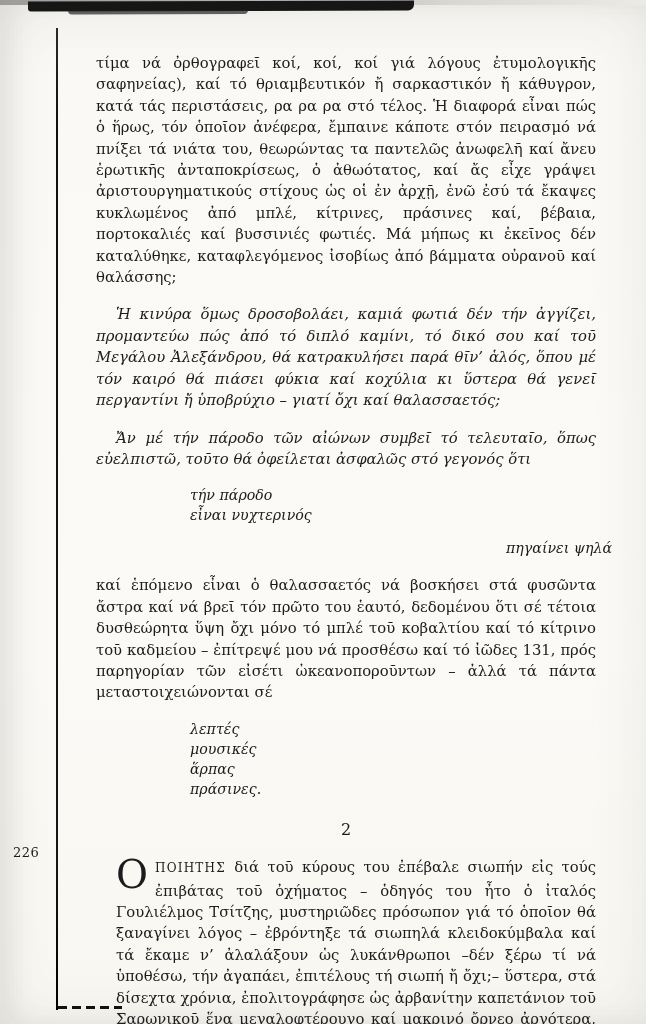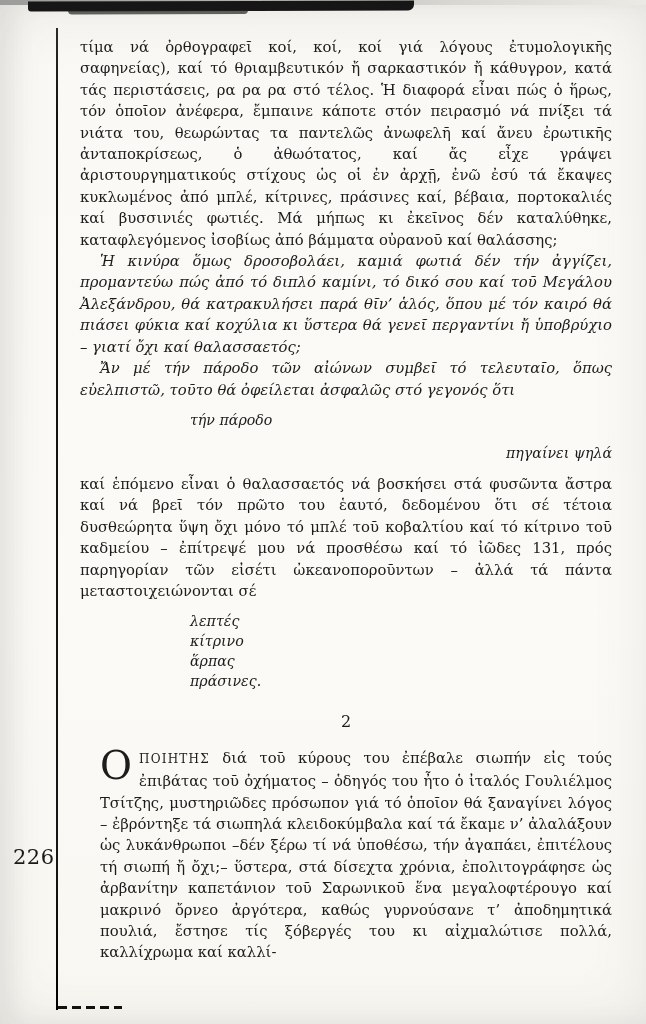--- a/index.html
+++ b/index.html
@@ -50,35 +50,35 @@
   }
   .gutter-dashes {
     position: absolute;
     left: 58px; top: 1006px;
     width: 64px; height: 3px;
     background: repeating-linear-gradient(90deg, #111 0 9px, transparent 9px 14px);
   }
   .folio {
     position: absolute;
     left: 13px; top: 845px;
-    font-size: 21px;
+    font-size: 13px;
     letter-spacing: .5px;
     color: #1a1a1a;
   }
   
   .text-block {
     position: absolute;
     left: 80px; top: 36px;
     width: 532px;
     font-size: 14.8px;
     line-height: 21.4px;
     text-align: justify;
     text-justify: inter-word;
   }
-  .para { margin: 0; }
+  .para { margin: 16px; }
   .para.indent { text-indent: 20px; font-style: italic; }
   .poem {
     margin: 10px 0 10px 110px;
     font-style: italic;
     font-size: 14.2px;
     line-height: 20px;
     text-align: left;
   }
   .poem-line.stanza-gap { margin-top: 13px; text-align: right; }
   .section-number {
@@ -114,28 +114,29 @@
   <div class="text-block">
 
     <p class="para">τίμα νά ὀρθογραφεῖ κοί, κοί, κοί γιά λόγους ἐτυμολογικῆς σαφηνείας), καί τό θριαμβευτικόν ἤ σαρκαστικόν ἤ κάθυγρον, κατά τάς περιστάσεις, ρα ρα ρα στό τέλος. Ἡ διαφορά εἶναι πώς ὁ ἥρως, τόν ὁποῖον ἀνέφερα, ἔμπαινε κάποτε στόν πειρασμό νά πνίξει τά νιάτα του, θεωρώντας τα παντελῶς ἀνωφελῆ καί ἄνευ ἐρωτικῆς ἀνταποκρίσεως, ὁ ἀθωότατος, καί ἄς εἶχε γράψει ἀριστουργηματικούς στίχους ὡς οἱ ἐν ἀρχῇ, ἐνῶ ἐσύ τά ἔκαψες κυκλωμένος ἀπό μπλέ, κίτρινες, πράσινες καί, βέβαια, πορτοκαλιές καί βυσσινιές φωτιές. Μά μήπως κι ἐκεῖνος δέν καταλύθηκε, καταφλεγόμενος ἰσοβίως ἀπό βάμματα οὐρανοῦ καί θαλάσσης;</p>
 
     <p class="para indent">Ἡ κινύρα ὅμως δροσοβολάει, καμιά φωτιά δέν τήν ἀγγίζει, προμαντεύω πώς ἀπό τό διπλό καμίνι, τό δικό σου καί τοῦ Μεγάλου Ἀλεξάνδρου, θά κατρακυλήσει παρά θῖν’ ἁλός, ὅπου μέ τόν καιρό θά πιάσει φύκια καί κοχύλια κι ὕστερα θά γενεῖ περγαντίνι ἤ ὑποβρύχιο – γιατί ὄχι καί θαλασσαετός;</p>
 
     <p class="para indent">Ἄν μέ τήν πάροδο τῶν αἰώνων συμβεῖ τό τελευταῖο, ὅπως εὐελπιστῶ, τοῦτο θά ὀφείλεται ἀσφαλῶς στό γεγονός ὅτι</p>
 
     <div class="poem">
       <div class="poem-line">τήν πάροδο</div>
+      <div class="poem-line">εἶναι νυχτερινός</div>
       <div class="poem-line stanza-gap">πηγαίνει ψηλά</div>
     </div>
 
     <p class="para">καί ἑπόμενο εἶναι ὁ θαλασσαετός νά βοσκήσει στά φυσῶντα ἄστρα καί νά βρεῖ τόν πρῶτο του ἑαυτό, δεδομένου ὅτι σέ τέτοια δυσθεώρητα ὕψη ὄχι μόνο τό μπλέ τοῦ κοβαλτίου καί τό κίτρινο τοῦ καδμείου – ἐπίτρεψέ μου νά προσθέσω καί τό ἰῶδες 131, πρός παρηγορίαν τῶν εἰσέτι ὠκεανοποροῦντων – ἀλλά τά πάντα μεταστοιχειώνονται σέ</p>
 
     <div class="poem">
       <div class="poem-line">λεπτές</div>
-      <div class="poem-line">κίτρινο</div>
+      <div class="poem-line">μουσικές</div>
       <div class="poem-line">ἅρπας</div>
       <div class="poem-line">πράσινες.</div>
     </div>
 
     <div class="section-number">2</div>
 
     <p class="para dropcap-para">
       <span class="dropcap">Ο</span>
       <span class="lead-word">ΠΟΙΗΤΗΣ</span>
       <span>διά τοῦ κύρους του ἐπέβαλε σιωπήν εἰς τούς ἐπιβάτας τοῦ ὀχήματος – ὁδηγός του ἦτο ὁ ἰταλός Γουλιέλμος Τσίτζης, μυστηριῶδες πρόσωπον γιά τό ὁποῖον θά ξαναγίνει λόγος – ἐβρόντηξε τά σιωπηλά κλειδοκύμβαλα καί τά ἔκαμε ν’ ἀλαλάξουν ὡς λυκάνθρωποι –δέν ξέρω τί νά ὑποθέσω, τήν ἀγαπάει, ἐπιτέλους τή σιωπή ἤ ὄχι;– ὕστερα, στά δίσεχτα χρόνια, ἐπολιτογράφησε ὡς ἀρβανίτην καπετάνιον τοῦ Σαρωνικοῦ ἕνα μεγαλοφτέρουγο καί μακρινό ὄρνεο ἀργότερα, καθώς γυρνούσανε τ’ ἀποδημητικά πουλιά, ἔστησε τίς ξόβεργές του κι αἰχμαλώτισε πολλά, καλλίχρωμα καί καλλί-</span>

